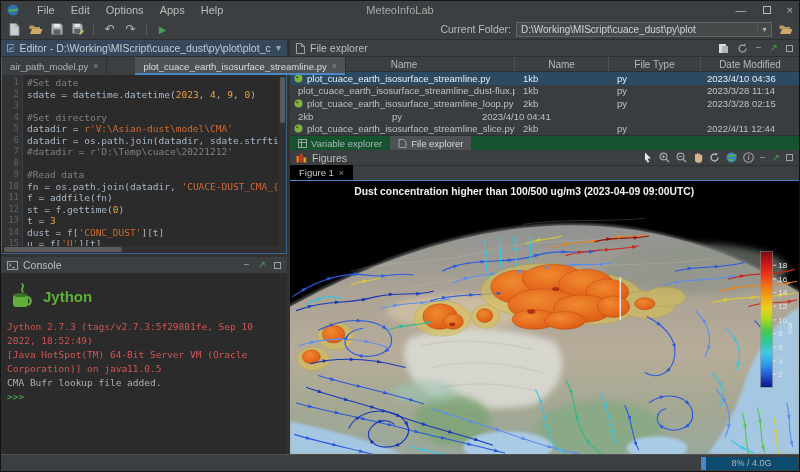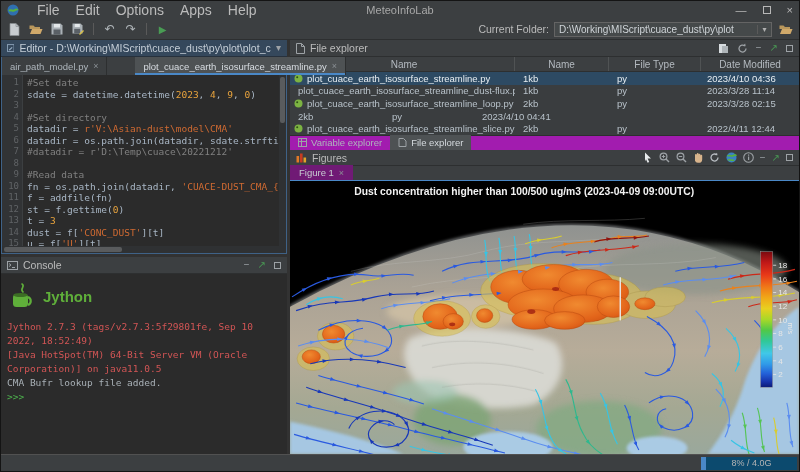--- a/index.html
+++ b/index.html
@@ -5,36 +5,36 @@
   * { margin:0; padding:0; box-sizing:border-box; }
   html,body { background:#2b2b2b; }
   body { font-family:"Liberation Sans", sans-serif; color:#bbbbbb; }
   .window { width:800px; height:472px; display:flex; flex-direction:column;
             background:#3c3f41; border:1px solid #141414; overflow:hidden; position:relative; }
 
   
   .menubar { height:18px; display:flex; align-items:center; padding:0 6px; gap:2px;
              background:#3c3f41; position:relative; flex:0 0 auto; }
   .menubar .logo { width:12px; height:12px; margin-right:8px; flex:0 0 auto; }
-  .menu-item { font-size:14px; color:#bbbbbb; padding:1px 8px; cursor:default; }
+  .menu-item { font-size:11px; color:#bbbbbb; padding:1px 8px; cursor:default; }
   .app-title { position:absolute; left:0; right:0; text-align:center; font-size:11px; color:#a8a8a8; pointer-events:none; }
   .win-controls { margin-left:auto; display:flex; align-items:center; gap:16px; z-index:2; }
   .win-btn { font-size:11px; color:#b8b8b8; line-height:10px; }
   .win-box { width:8px; height:8px; border:1px solid #b8b8b8; }
 
   
   .toolbar { height:21px; display:flex; align-items:center; padding:0 5px; gap:4px;
              background:#3c3f41; border-bottom:1px solid #2d2f30; flex:0 0 auto; }
   .tbtn { width:17px; height:16px; display:flex; align-items:center; justify-content:center; }
   .tsep { width:1px; height:12px; background:#5a5a5a; margin:0 3px; }
   .glyph { font-size:12px; color:#b0b6ba; }
   .play { color:#499c54; font-size:10px; }
   .folder-right { margin-left:auto; display:flex; align-items:center; gap:5px; }
   .cf-label { font-size:10.5px; color:#bbbbbb; }
-  .combo { width:218px; height:15px; background:#45494a; border:1px solid #646464; display:flex; align-items:center; }
+  .combo { width:256px; height:15px; background:#45494a; border:1px solid #646464; display:flex; align-items:center; }
   .combo-text { flex:1; font-size:10px; color:#cfd4d8; padding:0 4px; white-space:nowrap; overflow:hidden; }
   .combo-caret { width:14px; text-align:center; font-size:8px; color:#b0b0b0; border-left:1px solid #5a5a5a; }
 
   
   .main { flex:1 1 auto; display:flex; min-height:0; }
   .vsplit { width:3px; background:#323232; flex:0 0 auto; }
   .hsplit { height:3px; background:#323232; flex:0 0 auto; }
   .left-col { width:286px; flex:0 0 auto; display:flex; flex-direction:column; min-height:0; }
   .right-col { flex:1 1 auto; display:flex; flex-direction:column; min-width:0; }
 
@@ -85,30 +85,30 @@
   .fileexp-panel { height:110px; flex:0 0 auto; display:flex; flex-direction:column; background:#3a3d3f; }
   .ftable { flex:1; display:flex; flex-direction:column; overflow:hidden; }
   .fhead { height:15px; display:flex; font-size:10px; color:#b4bac0; background:#3c3f41; border-bottom:1px solid #2d2f30; flex:0 0 auto; }
   .fhead > div { display:flex; align-items:center; justify-content:center; border-right:1px solid #505354; }
   .frow { height:12.6px; display:flex; font-size:9.5px; color:#b8c2ca; align-items:center; }
   .frow.selected { background:#2d4a63; color:#e8eef2; }
   .col-name { width:225px; display:flex; align-items:center; gap:4px; padding-left:4px; overflow:hidden; white-space:nowrap; }
   .col-size { width:94px; padding-left:8px; }
   .col-type { width:92px; padding-left:8px; }
   .col-date { flex:1; padding-left:6px; white-space:nowrap; overflow:hidden; }
-  .btabs { height:15px; display:flex; align-items:flex-end; background:#a21caf; border-top:1px solid #2d2f30; flex:0 0 auto; }
+  .btabs { height:15px; display:flex; align-items:center; background:#14532d; border-top:1px solid #2d2f30; flex:0 0 auto; }
   .btab { height:15px; display:flex; align-items:center; gap:4px; padding:0 8px; font-size:9.5px; color:#aeb6bc; }
   .btab.active { background:#4e5254; color:#d5dade; }
 
   
   .figures-panel { flex:1; display:flex; flex-direction:column; min-height:0; }
   .figures-head { height:16px; }
   .fig-tools { margin-left:auto; display:flex; align-items:center; gap:6px; }
   .figtab-row { height:15px; background:#3c3f41; display:flex; align-items:flex-end; border-bottom:1px solid #4a88c7; flex:0 0 auto; }
-  .figtab { height:15px; display:flex; align-items:center; gap:5px; padding:0 9px; font-size:9.5px; color:#c8cdd2; background:#701a75; }
+  .figtab { height:15px; display:flex; align-items:center; gap:5px; padding:0 9px; font-size:9.5px; color:#c8cdd2; background:#000000; }
   .fig-content { flex:1; background:#000; min-height:0; }
   .fig-content svg { display:block; width:100%; height:100%; }
 
   
   .statusbar { height:17px; border-top:1px solid #515151; display:flex; align-items:center; flex:0 0 auto; background:#3c3f41; }
   .mem { margin-left:auto; margin-right:2px; width:96px; height:13px; display:flex; align-items:center; background:#0c4a6e; position:relative; }
   .membar { width:5px; height:13px; background:#4a88c7; flex:0 0 auto; }
   .memtext { flex:1; text-align:center; font-size:9px; color:#b4b4b4; }
 
   svg.ico { display:block; }

